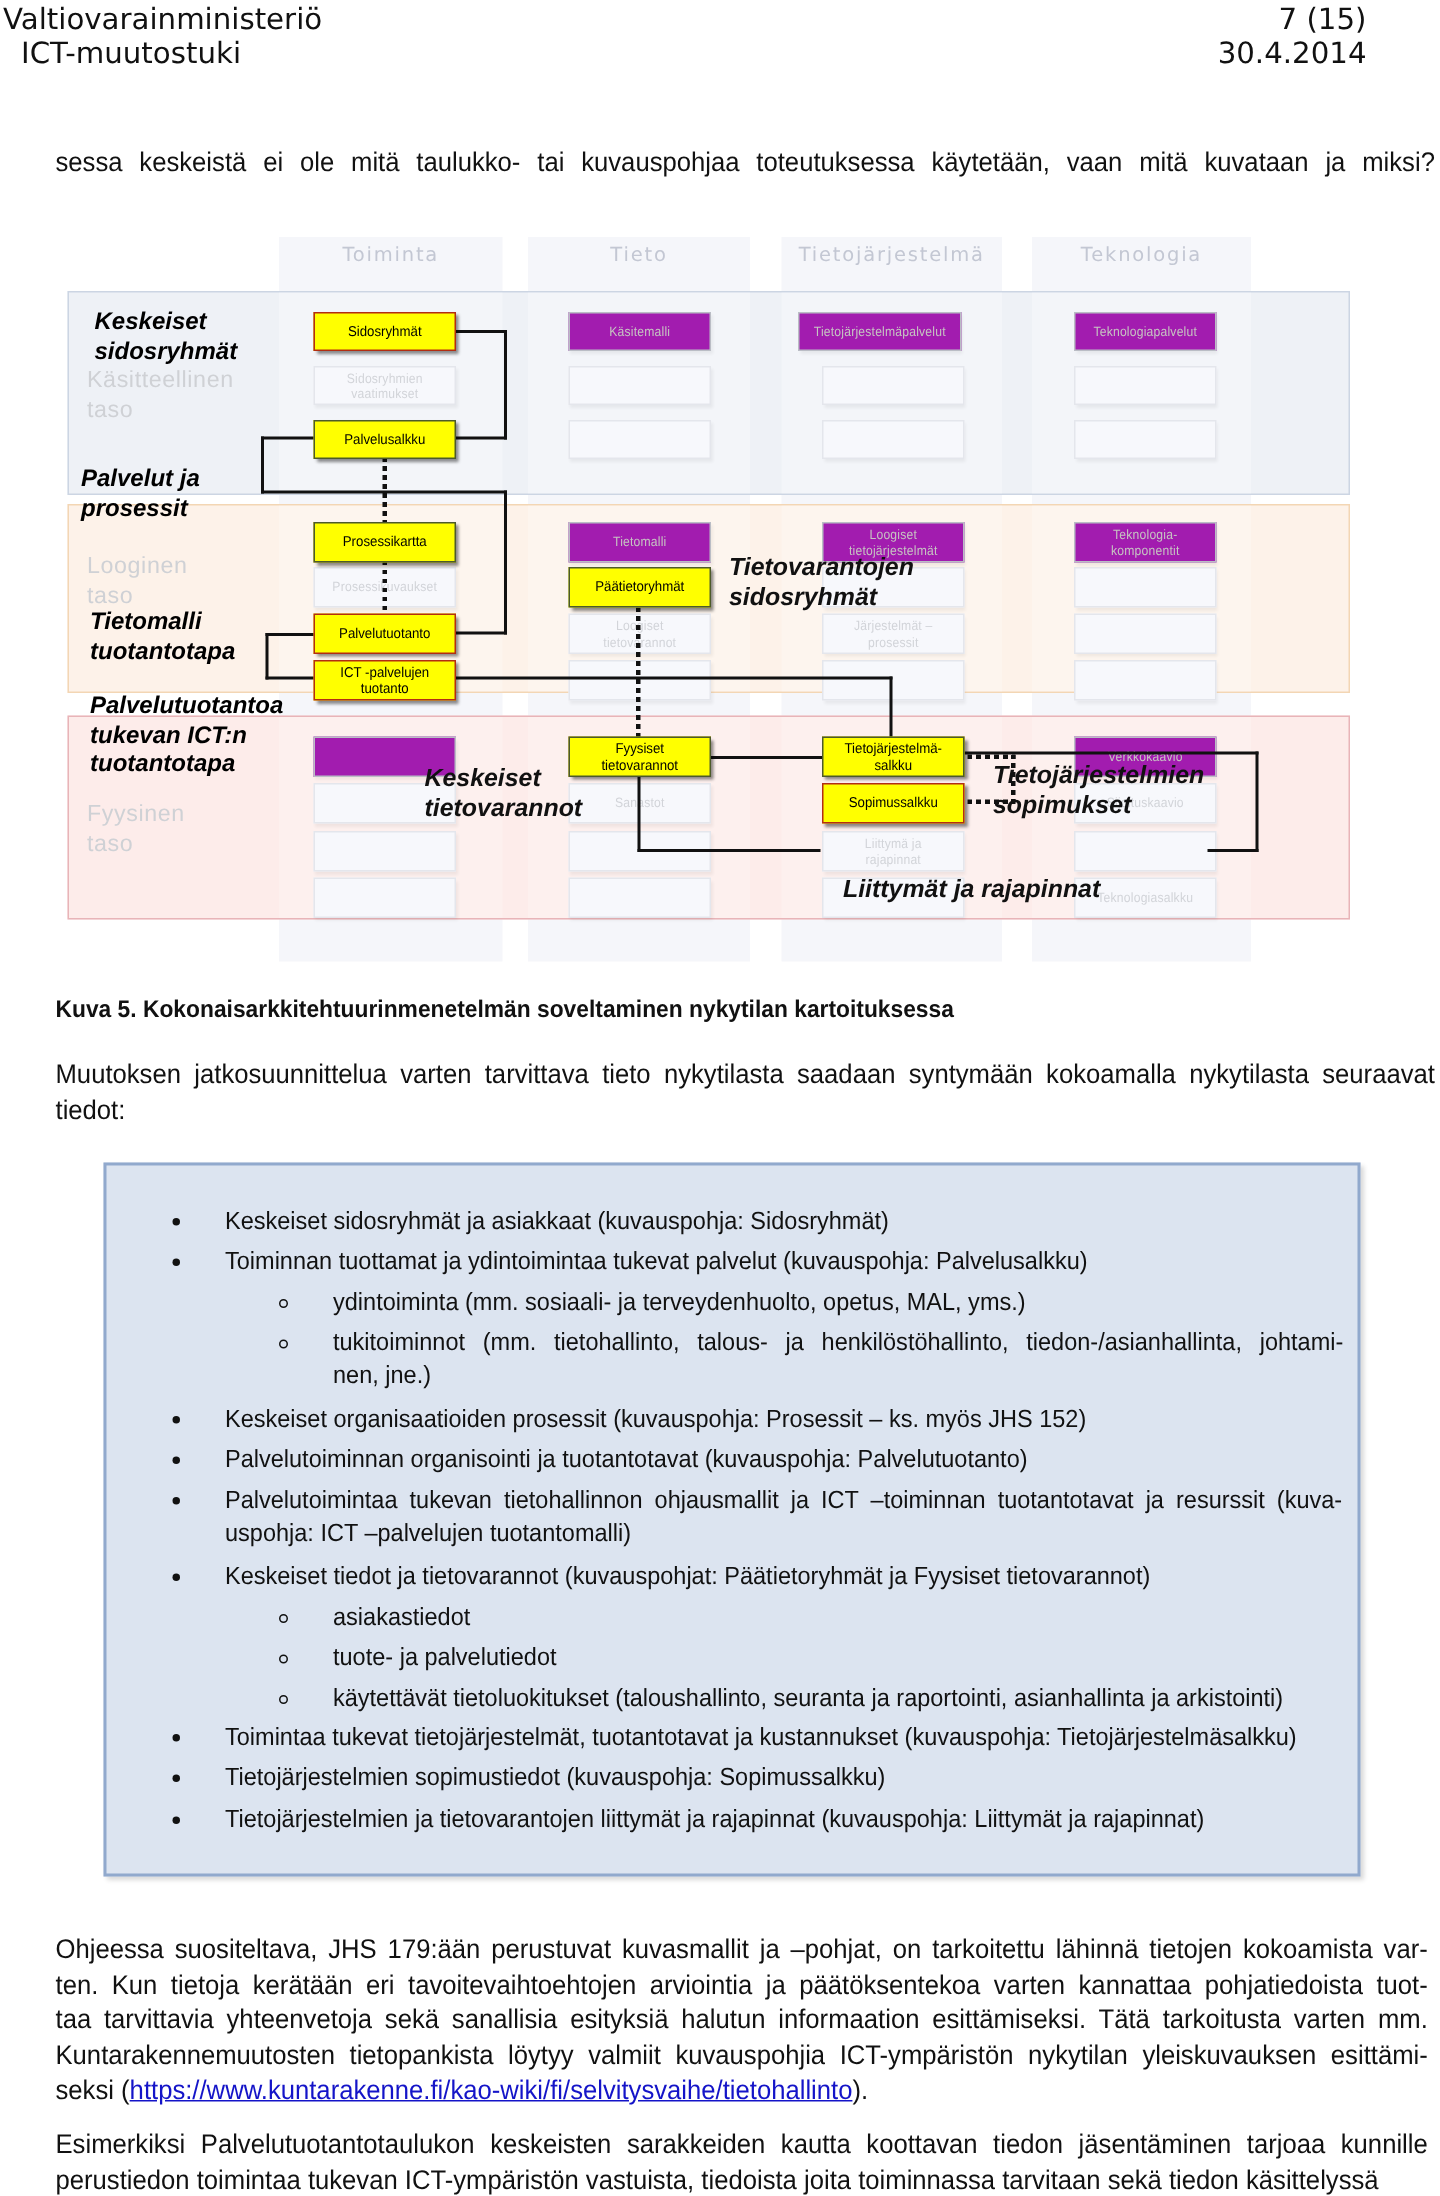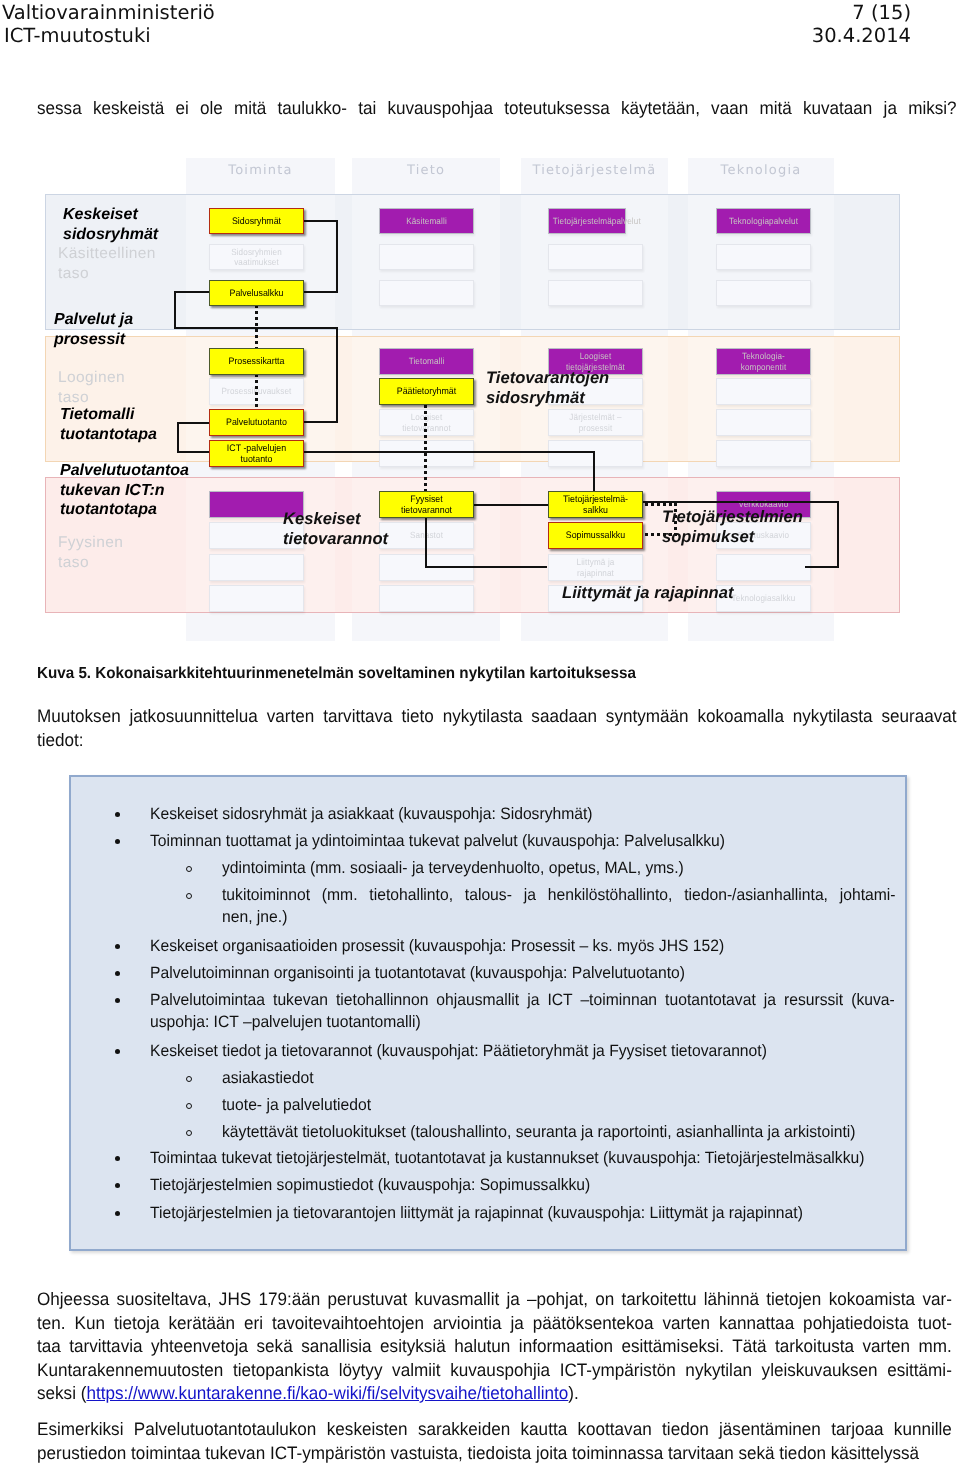--- a/index.html
+++ b/index.html
@@ -5,21 +5,21 @@
   html,body{margin:0;padding:0;}
   body{width:960px;height:1464px;background:#ffffff;overflow:hidden;
        font-family:"Liberation Sans",sans-serif;color:#000;
        -webkit-font-smoothing:antialiased;text-rendering:geometricPrecision;}
   .page{position:relative;width:960px;height:1464px;overflow:hidden;}
 
   
   .hdr{position:absolute;font-family:"DejaVu Sans",sans-serif;
        font-size:19.5px;line-height:23px;color:#111;white-space:nowrap;}
   .hdr-org   {left:2px;  top:1px;}
-  .hdr-sub   {left:4px;  top:24px;}
+  .hdr-sub   {left:14px;  top:24px;}
   .hdr-center{left:324px;top:24px;font-size:19.6px;}
   .hdr-page  {right:49px; top:1px;text-align:right;}
   .hdr-date  {right:49px; top:24px;text-align:right;}
 
   
   .para{position:absolute;font-size:18px;line-height:23.5px;color:#111;
         text-align:justify;transform:scaleX(0.95);transform-origin:left top;}
   .intro{left:37px;top:97px;width:968px;}
   .lead{left:37px;top:705px;width:968px;}
 
@@ -139,21 +139,21 @@
         <div class="cellinner">
           <div>Käsitemalli</div>
         </div>
       </div>
 <div class="cell" style="left:379px;top:244px;width:95px;height:26px;">
         <div class="cellinner"></div>
       </div>
 <div class="cell" style="left:379px;top:280px;width:95px;height:26px;">
         <div class="cellinner"></div>
       </div>
-<div class="cell topwhite" style="left:548px;top:208px;width:78px;height:26px;">
+<div class="cell topwhite" style="left:532px;top:208px;width:109px;height:26px;">
         <div class="cellinner">
           <div>Tietojärjestelmäpalvelut</div>
         </div>
       </div>
 <div class="cell" style="left:548px;top:244px;width:95px;height:26px;">
         <div class="cellinner"></div>
       </div>
 <div class="cell" style="left:548px;top:280px;width:95px;height:26px;">
         <div class="cellinner"></div>
       </div>

